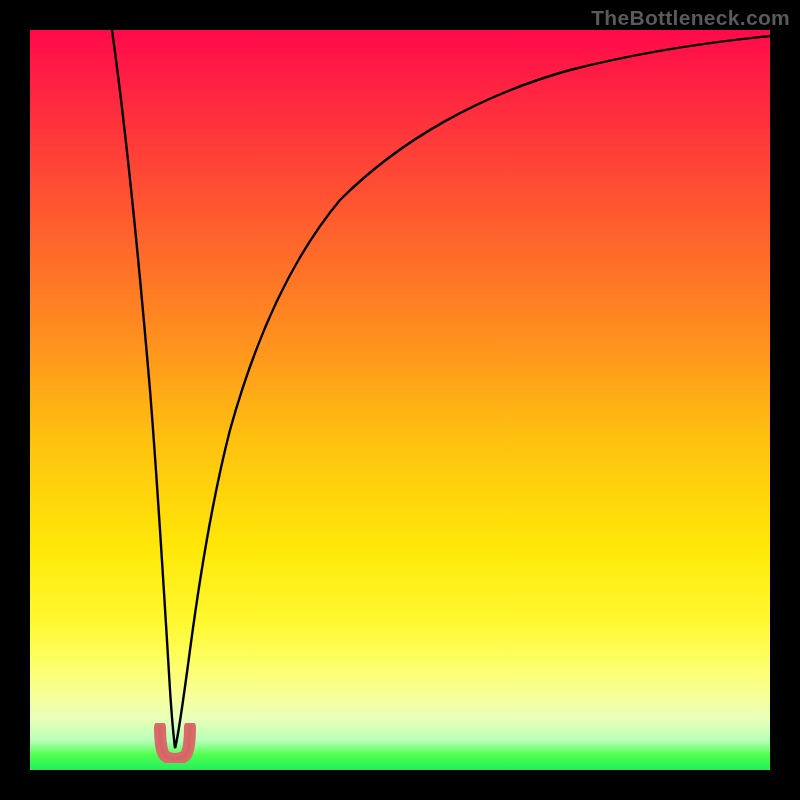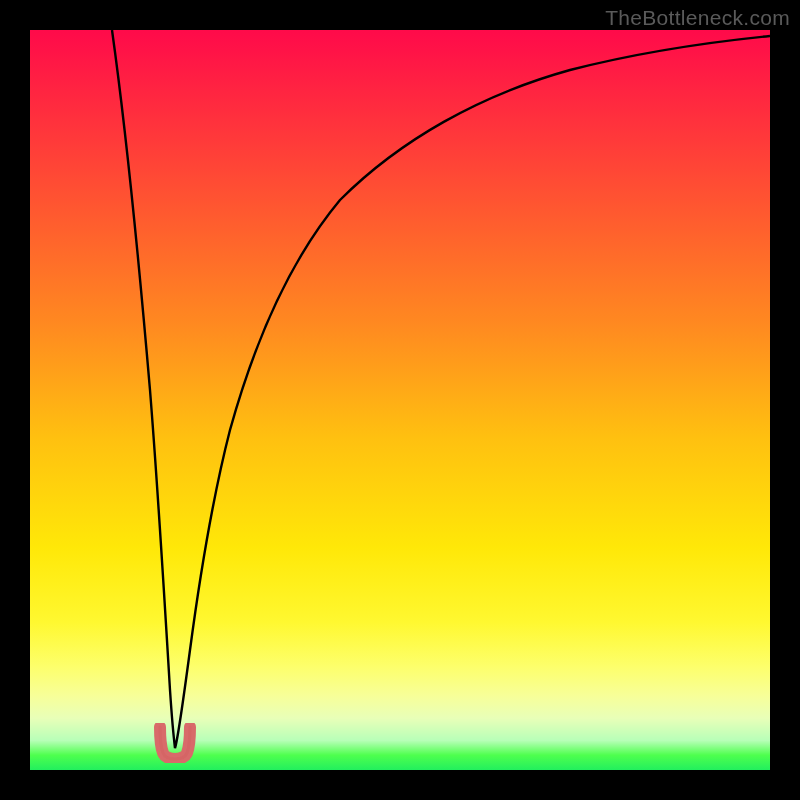--- a/index.html
+++ b/index.html
@@ -46,21 +46,21 @@
       #4eff4e 98%,
       #22ef5e 100%
     );
   }
   .watermark {
     position: absolute;
     top: 6px;
     right: 10px;
     color: #5a5a5a;
     font-size: 21px;
-    font-weight: 400;
+    font-weight: 700;
     letter-spacing: 0.3px;
     user-select: none;
   }
   svg.curve {
     position: absolute;
     inset: 0;
   }
   .marker {
     position: absolute;
     width: 50px;

